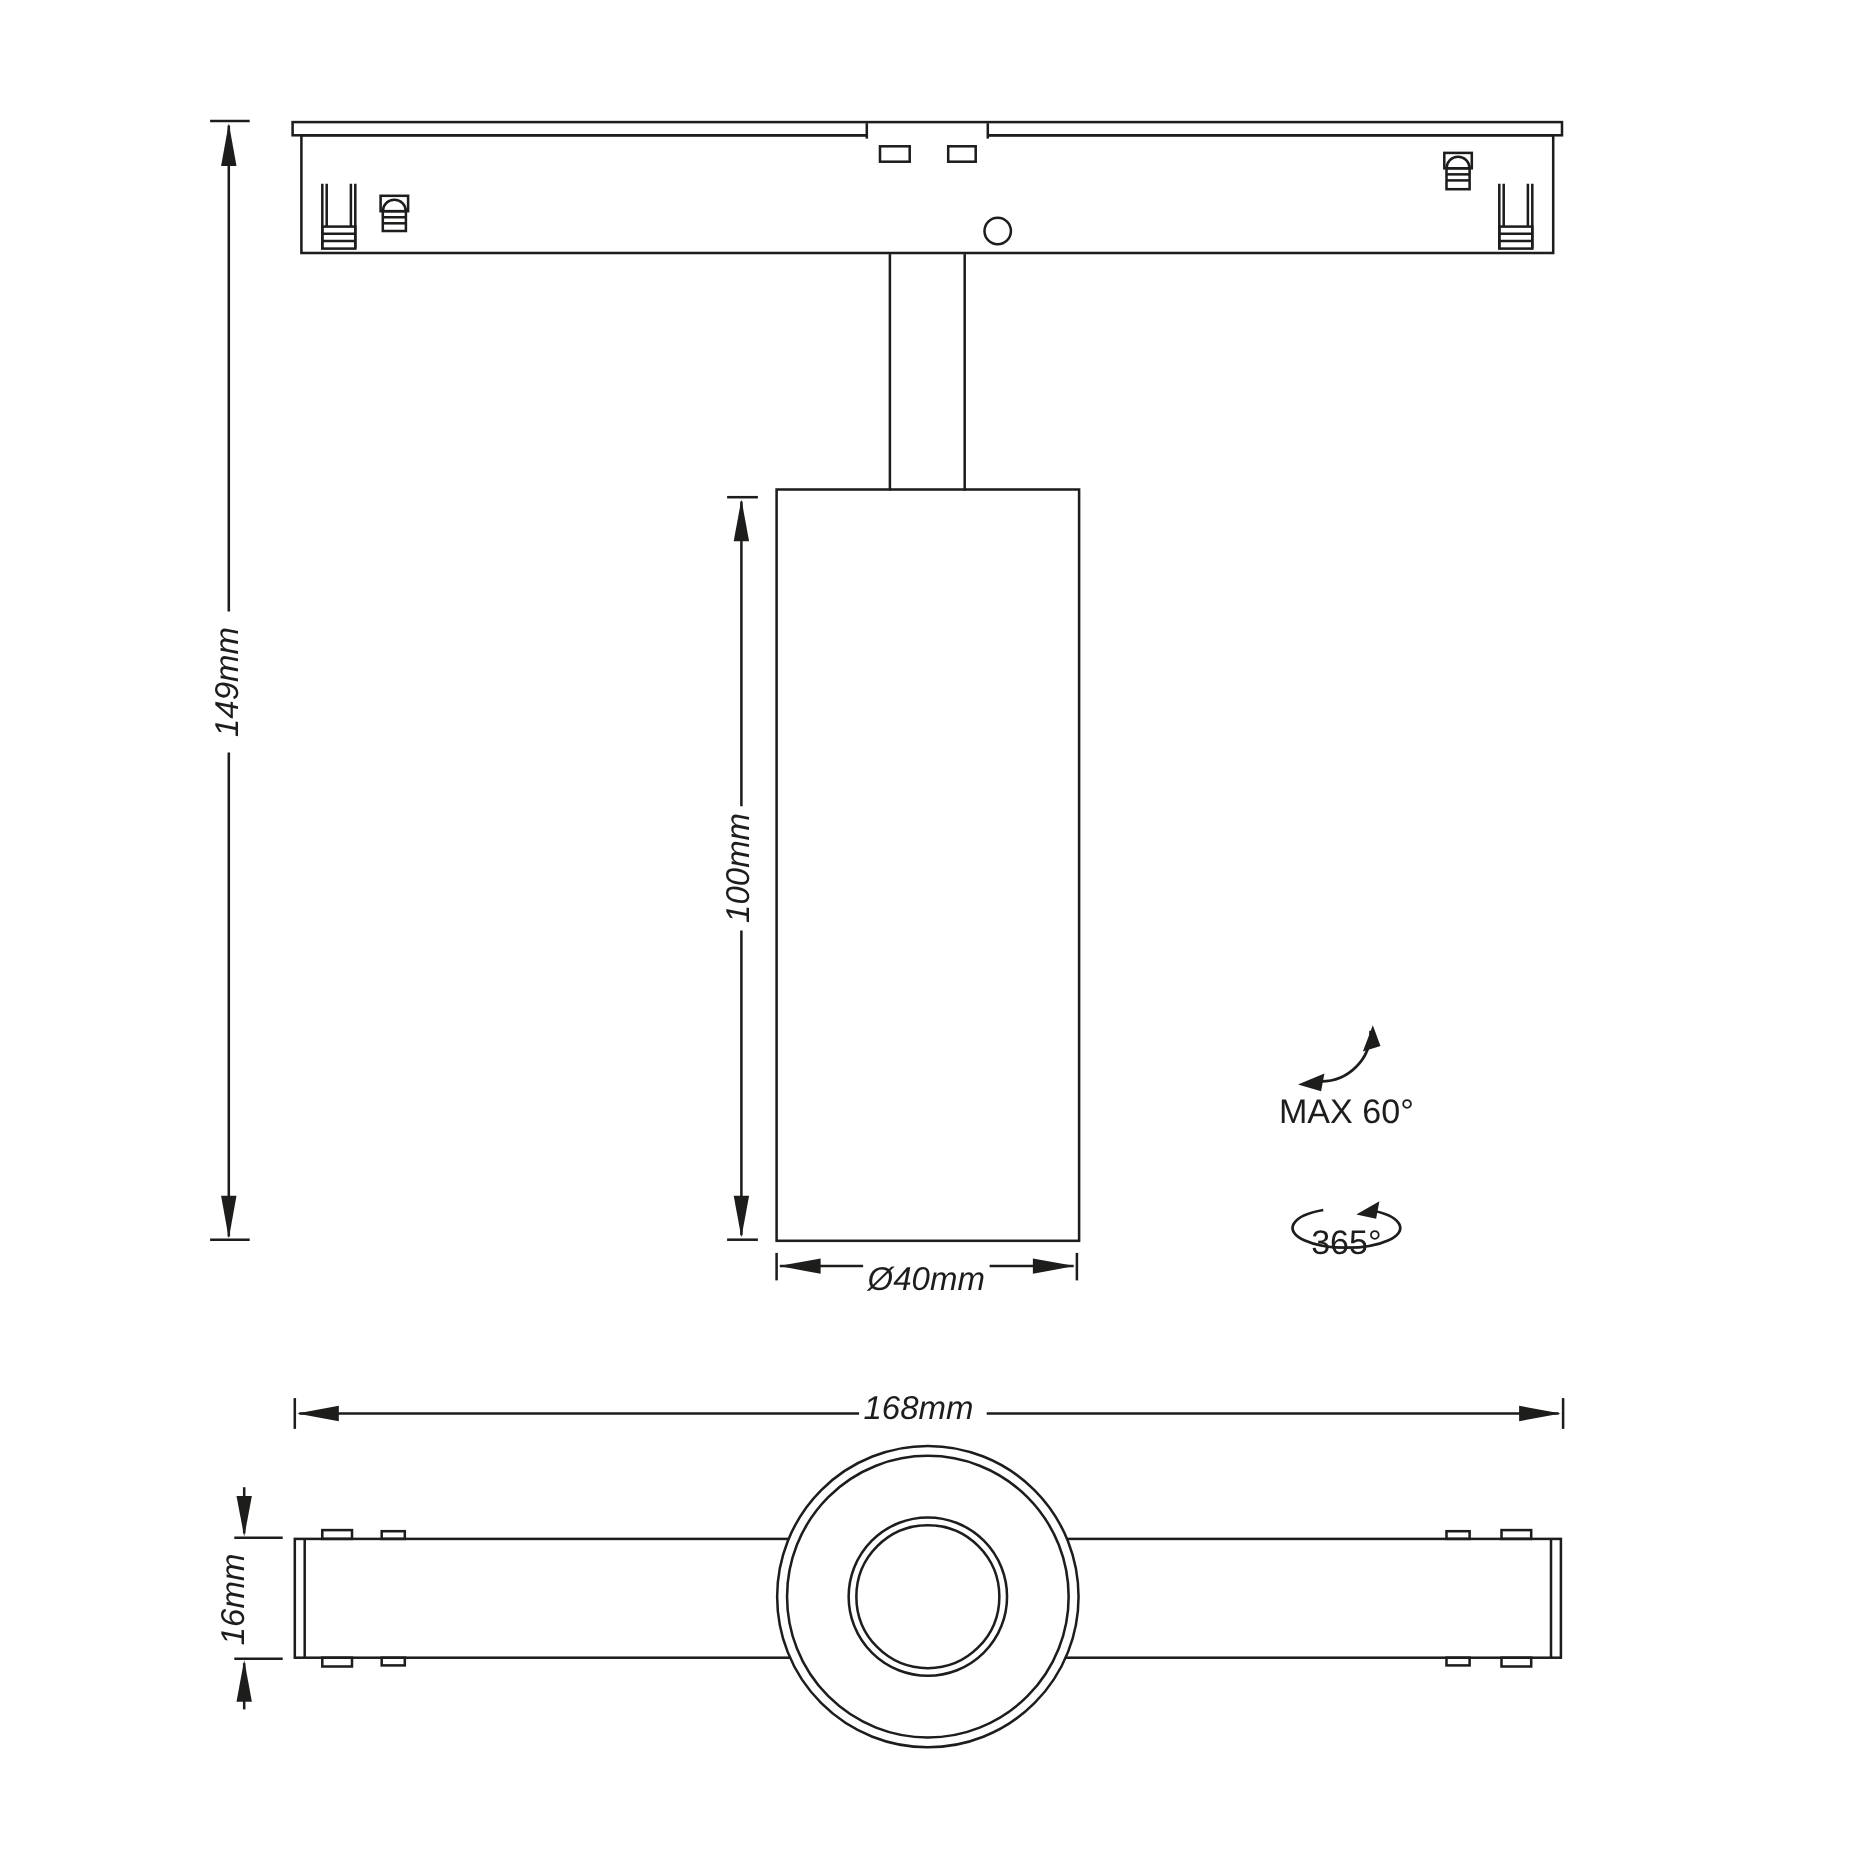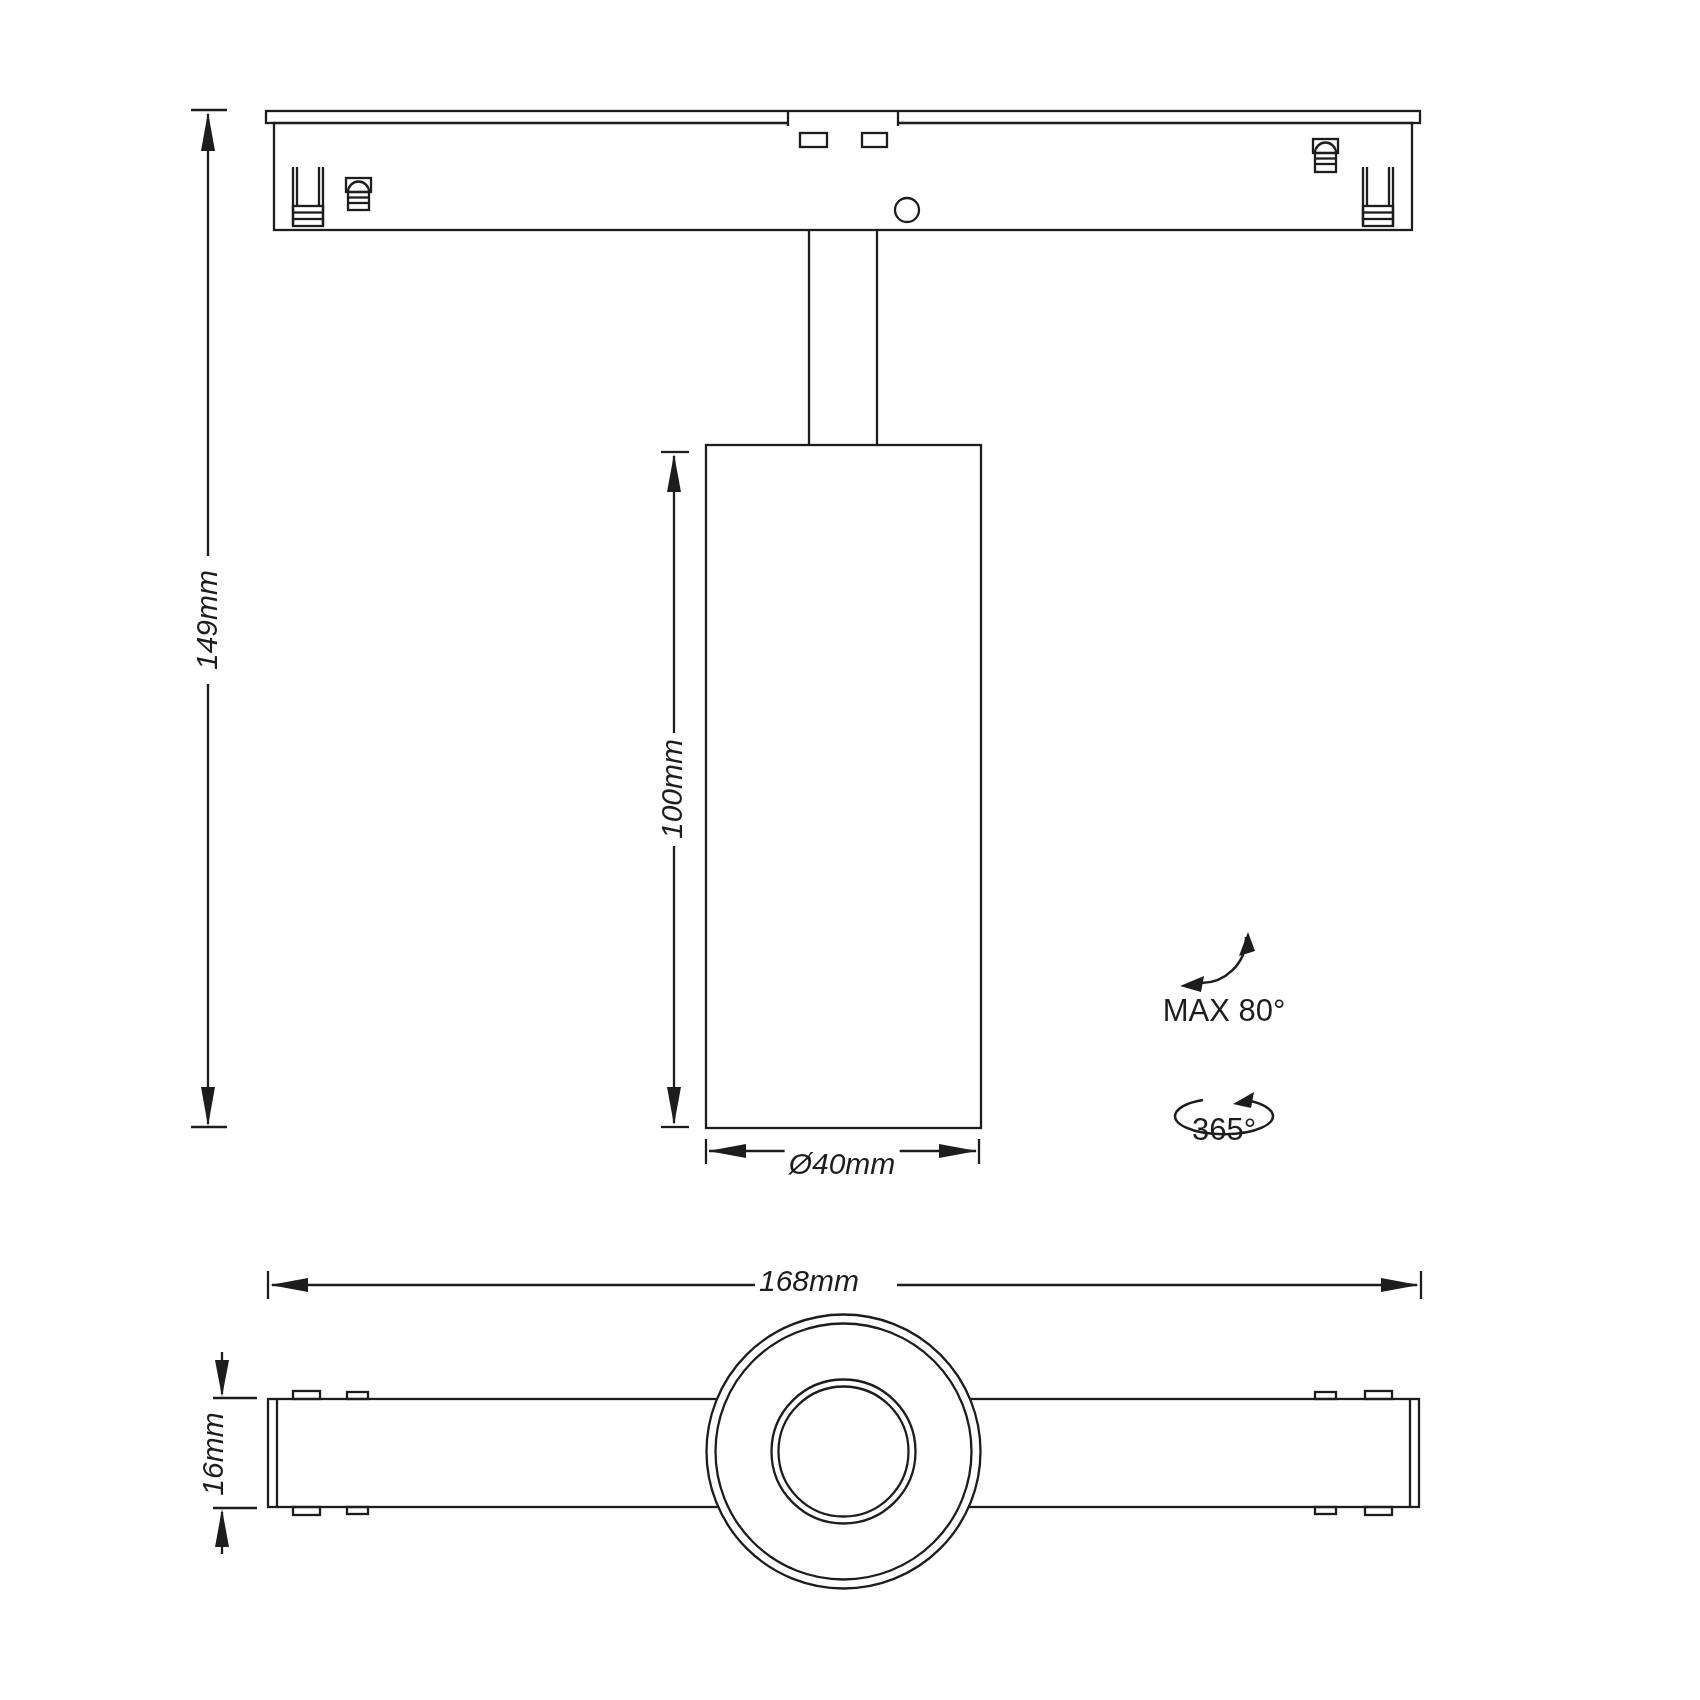--- a/index.html
+++ b/index.html
@@ -171,21 +171,21 @@
       <polygon fill="#1d1d1b" stroke="none" points="222,1509 215,1547 229,1547"></polygon>
     </g>
   </svg>
 
   <div class="dim-label vertical" style="left:207px; top:620px;">149mm</div>
 
   <div class="dim-label vertical" style="left:672px; top:789px;">100mm</div>
 
   <div class="dim-label" style="left:842px; top:1164px;">Ø40mm</div>
 
-  <div class="note-label" style="left:1224px; top:1011px;">MAX 80°</div>
+  <div class="note-label" style="left:1224px; top:1011px;">MAX 60°</div>
 
   <div class="note-label" style="left:1224px; top:1130px;">365°</div>
 
-  <div class="dim-label" style="left:809px; top:1281px;">168mm</div>
+  <div class="dim-label" style="left:835px; top:1281px;">168mm</div>
 
   <div class="dim-label vertical" style="left:213px; top:1454px;">16mm</div>
 
 </div>
 
 </body></html>

